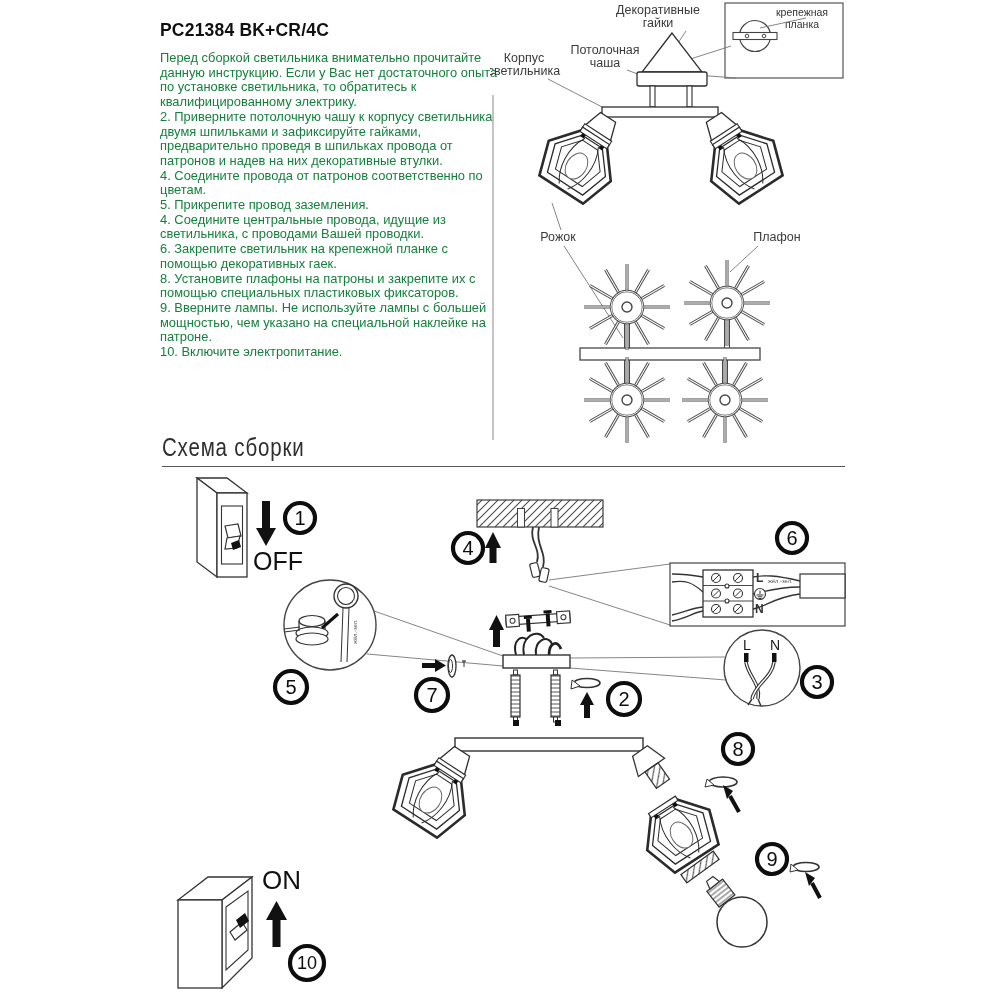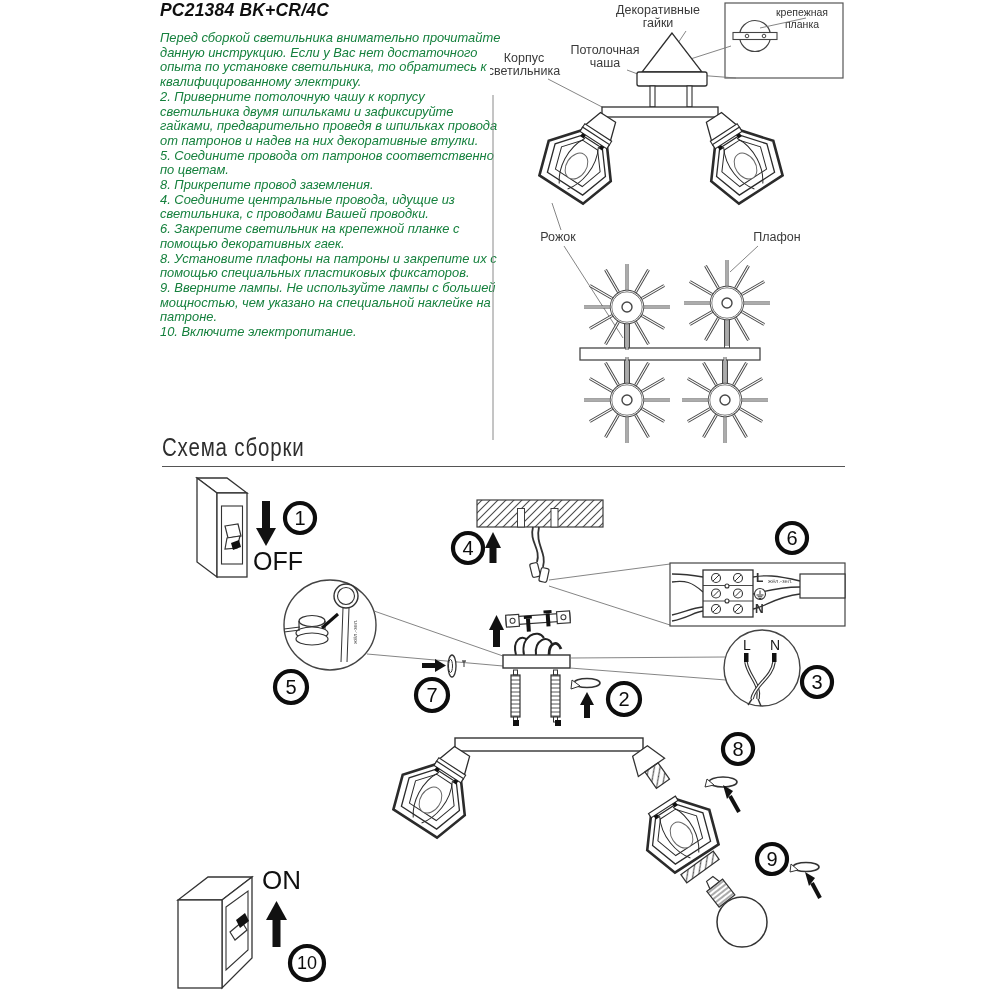--- a/index.html
+++ b/index.html
@@ -1,38 +1,38 @@
 <!DOCTYPE html>
 <html><head>
 <meta charset="utf-8">
 <style>
   html,body{margin:0;padding:0;background:#ffffff;}
   body{width:1000px;height:1000px;position:relative;font-family:"Liberation Sans",sans-serif;color:#141414;overflow:hidden;}
-  .doc{position:absolute;left:160px;top:0;width:345px;font-style:italic;}
+  .doc{position:absolute;left:160px;top:20px;width:345px;}
   .doc h1{font-size:17.5px;margin:0 0 10px 0;letter-spacing:.2px;color:#101010;}
   .doc p{margin:0;font-size:12.9px;line-height:1.14;color:#15803d;}
   .scheme-head{position:absolute;left:162px;top:433px;font-size:25px;color:#2e2e2e;transform:scaleX(.82);transform-origin:left center;letter-spacing:1px;white-space:nowrap;}
   .scheme-rule{position:absolute;left:162px;top:466px;width:683px;border-top:1.6px solid #555;}
   svg{position:absolute;}
   svg text{font-family:"Liberation Sans",sans-serif;fill:#333;}
   .plabel{font-size:12.5px;fill:#3a3a3a;}
   .badge-num{font-size:20px;fill:#0d0d0d;}
   .bigword{font-size:25px;fill:#101010;}
   .lnlabel{font-size:14px;fill:#1a1a1a;}
   .tinytxt{font-size:5.8px;fill:#555;}
 </style>
 </head>
 <body>
 
 <div class="doc">
   <h1>PC21384 BK+CR/4C</h1>
   <p>Перед сборкой светильника внимательно прочитайте данную инструкцию. Если у Вас нет достаточного опыта по установке светильника, то обратитесь к квалифицированному электрику.</p>
   <p>2. Приверните потолочную чашу к корпусу светильника двумя шпильками и зафиксируйте гайками, предварительно проведя в шпильках провода от патронов и надев на них декоративные втулки.</p>
-  <p>5. Соедините провода от патронов соответственно по цветам.</p>
-  <p>8. Прикрепите провод заземления.</p>
+  <p>4. Соедините провода от патронов соответственно по цветам.</p>
+  <p>5. Прикрепите провод заземления.</p>
   <p>4. Соедините центральные провода, идущие из светильника, с проводами Вашей проводки.</p>
   <p>6. Закрепите светильник на крепежной планке с помощью декоративных гаек.</p>
   <p>8. Установите плафоны на патроны и закрепите их с помощью специальных пластиковых фиксаторов.</p>
   <p>9. Вверните лампы. Не используйте лампы с большей мощностью, чем указано на специальной наклейке на патроне.</p>
   <p>10. Включите электропитание.</p>
 </div>
 
 <svg style="left:490px;top:0;" width="360" height="450" viewBox="0 0 360 450">
   <defs>
     <g id="cage">

